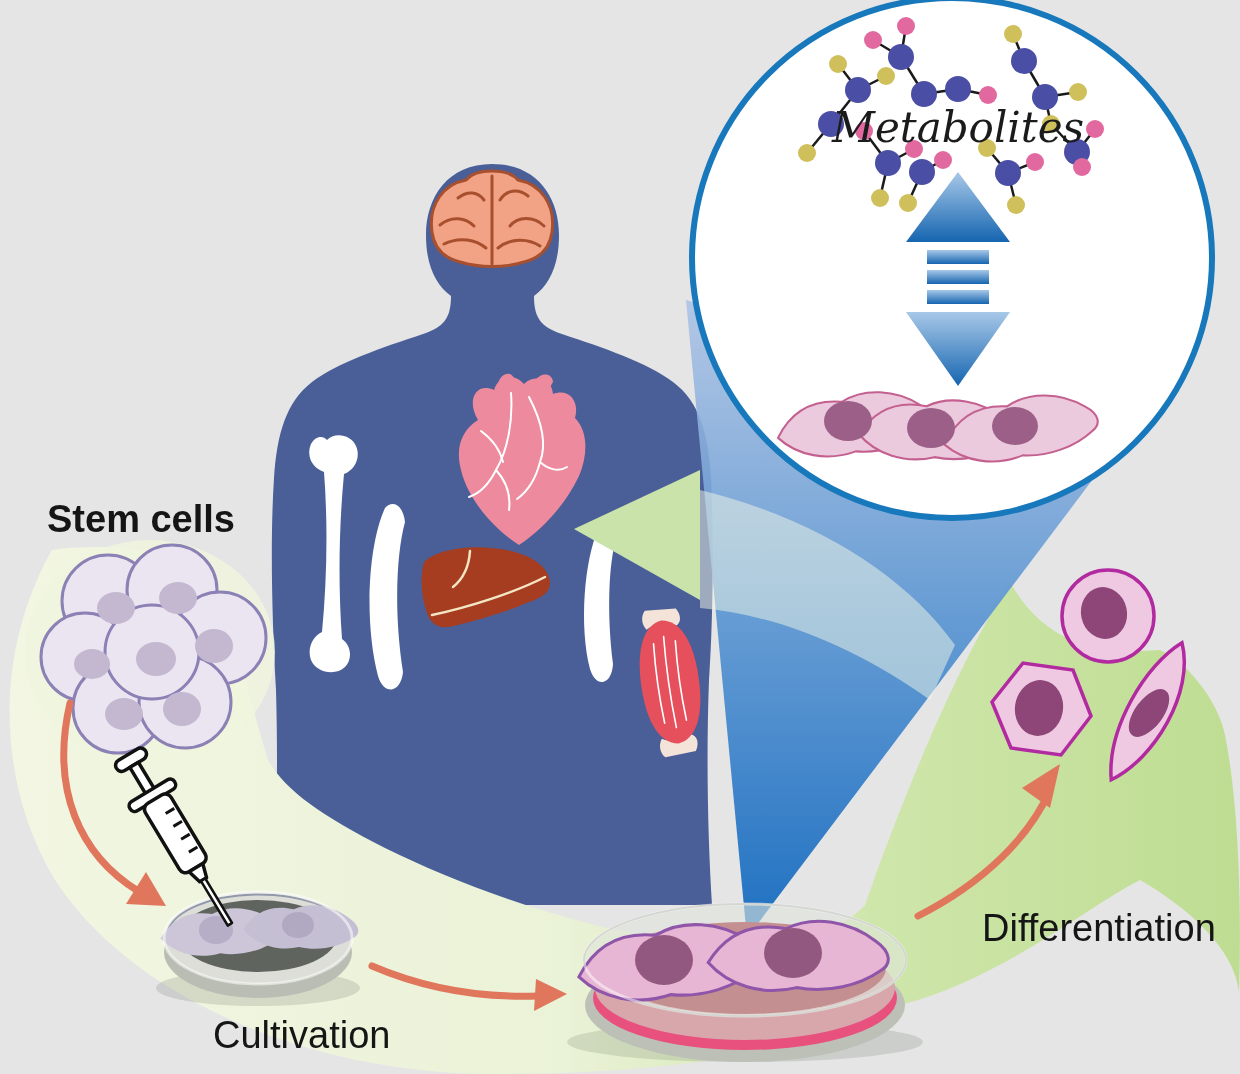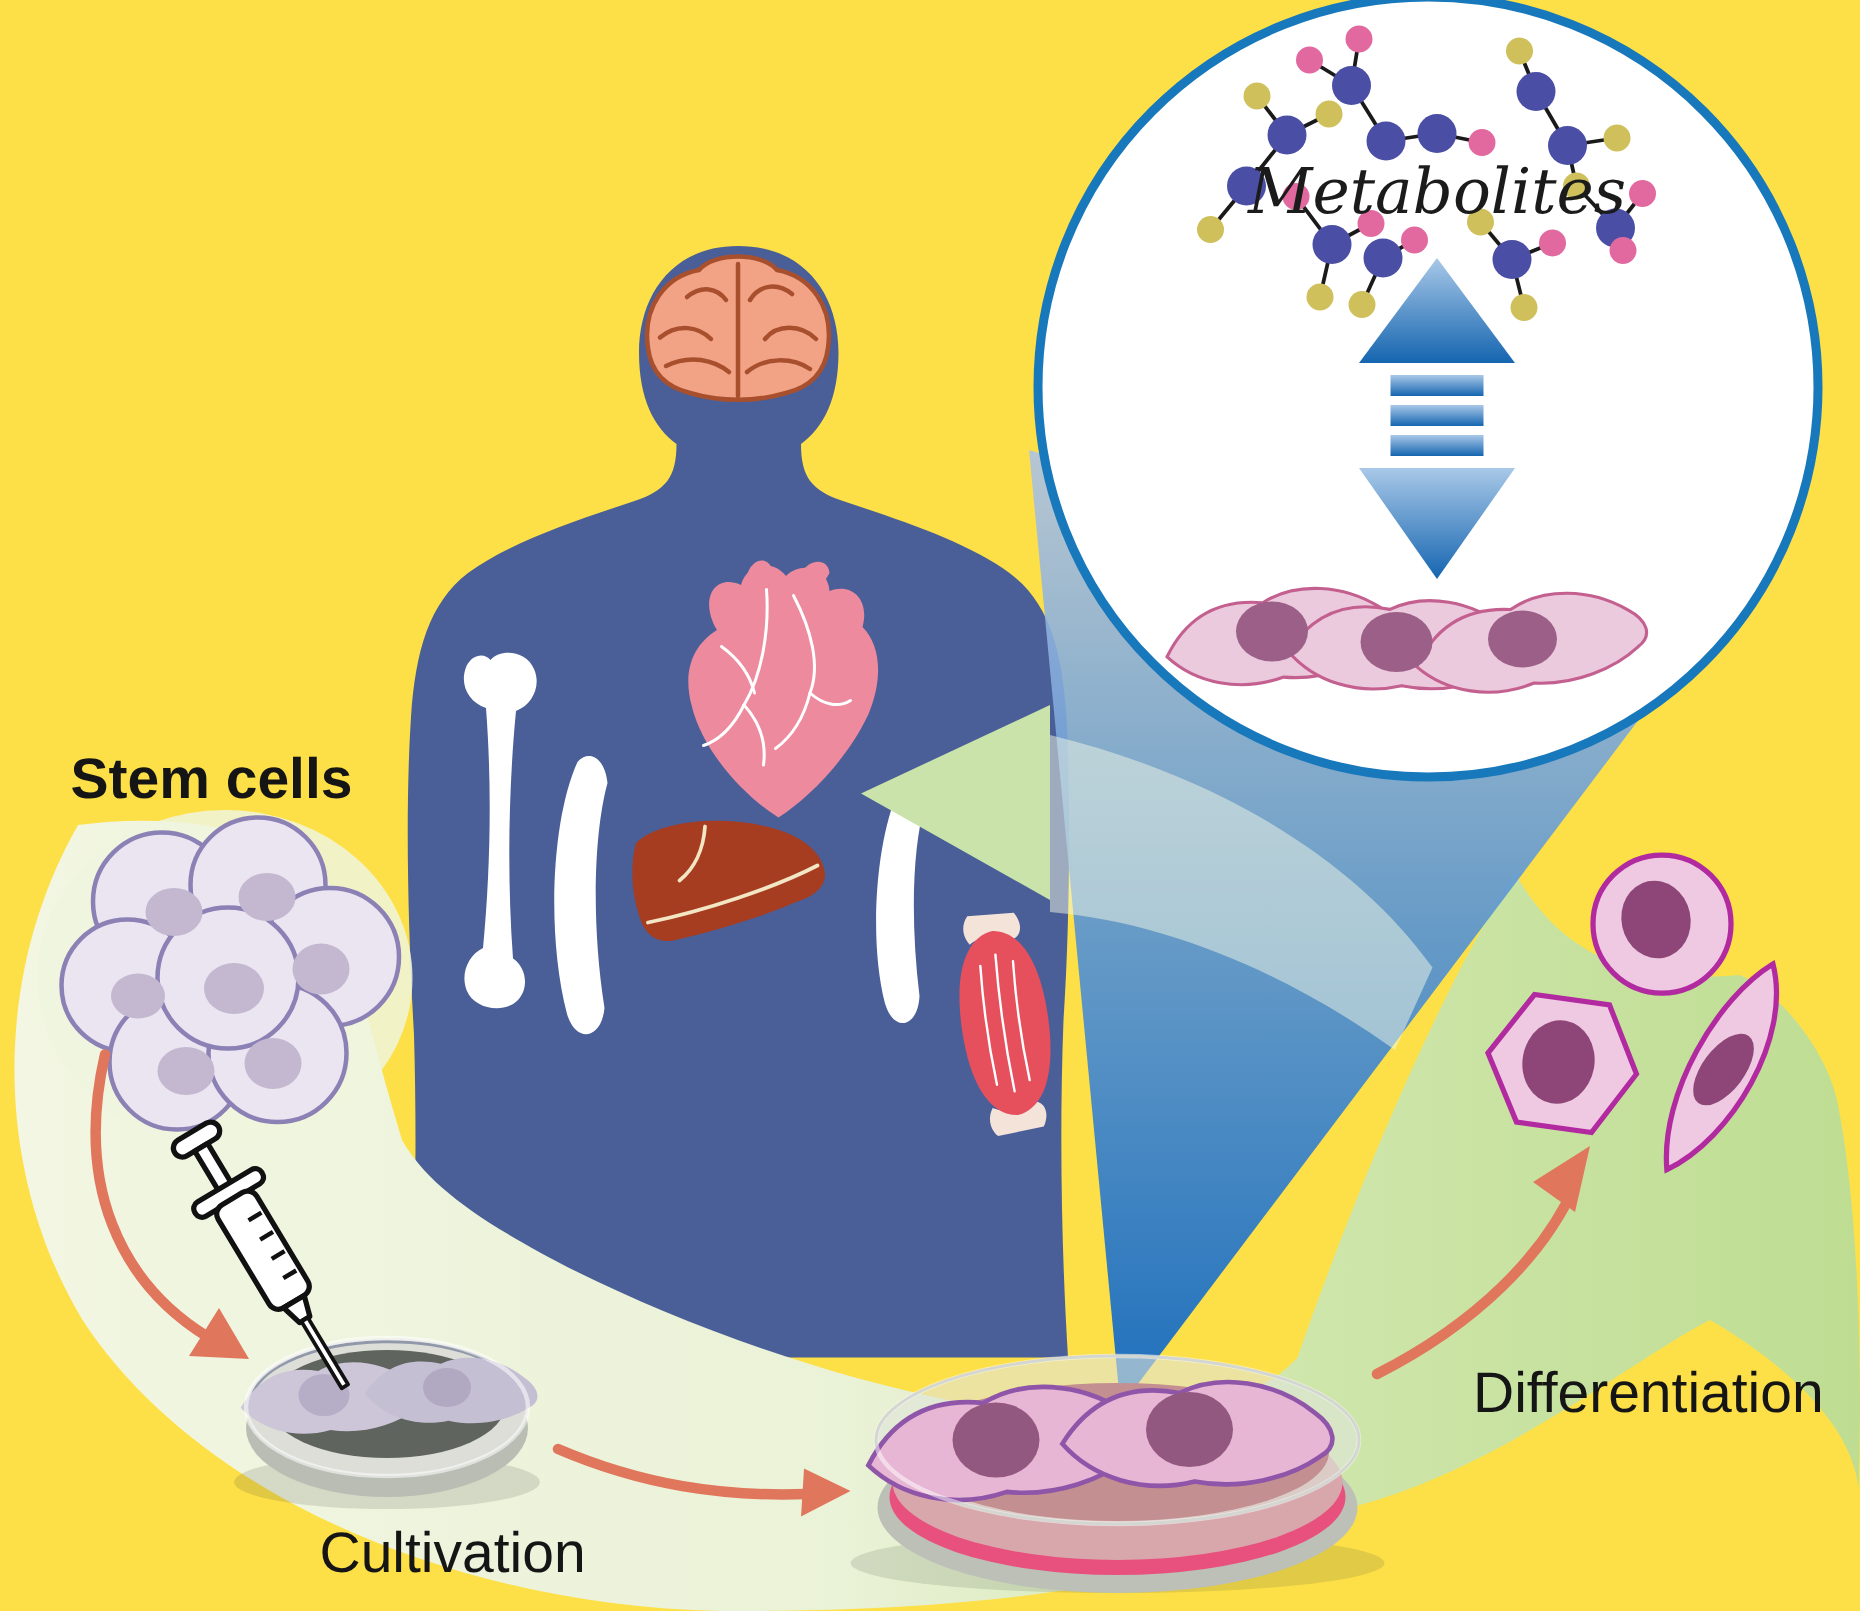--- a/index.html
+++ b/index.html
@@ -1,16 +1,16 @@
 <!DOCTYPE html>
 <html><head>
 <meta charset="utf-8">
 <style>
   html,body{margin:0;padding:0;background:#ffffff;}
-  .stage{position:relative;width:1240px;height:1074px;background:#fde047;overflow:hidden;
+  .stage{position:relative;width:1240px;height:1074px;background:#e5e5e5;overflow:hidden;
          font-family:"Liberation Sans", sans-serif;}
   svg text{user-select:none;}
   .lbl{fill:#151515;font-family:"Liberation Sans",sans-serif;}
   .lbl-semibold{font-weight:600;}
   .metab{fill:#1b1b1b;font-family:"DejaVu Serif",serif;font-style:italic;}
 </style>
 </head>
 <body>
 
 <div class="stage">

